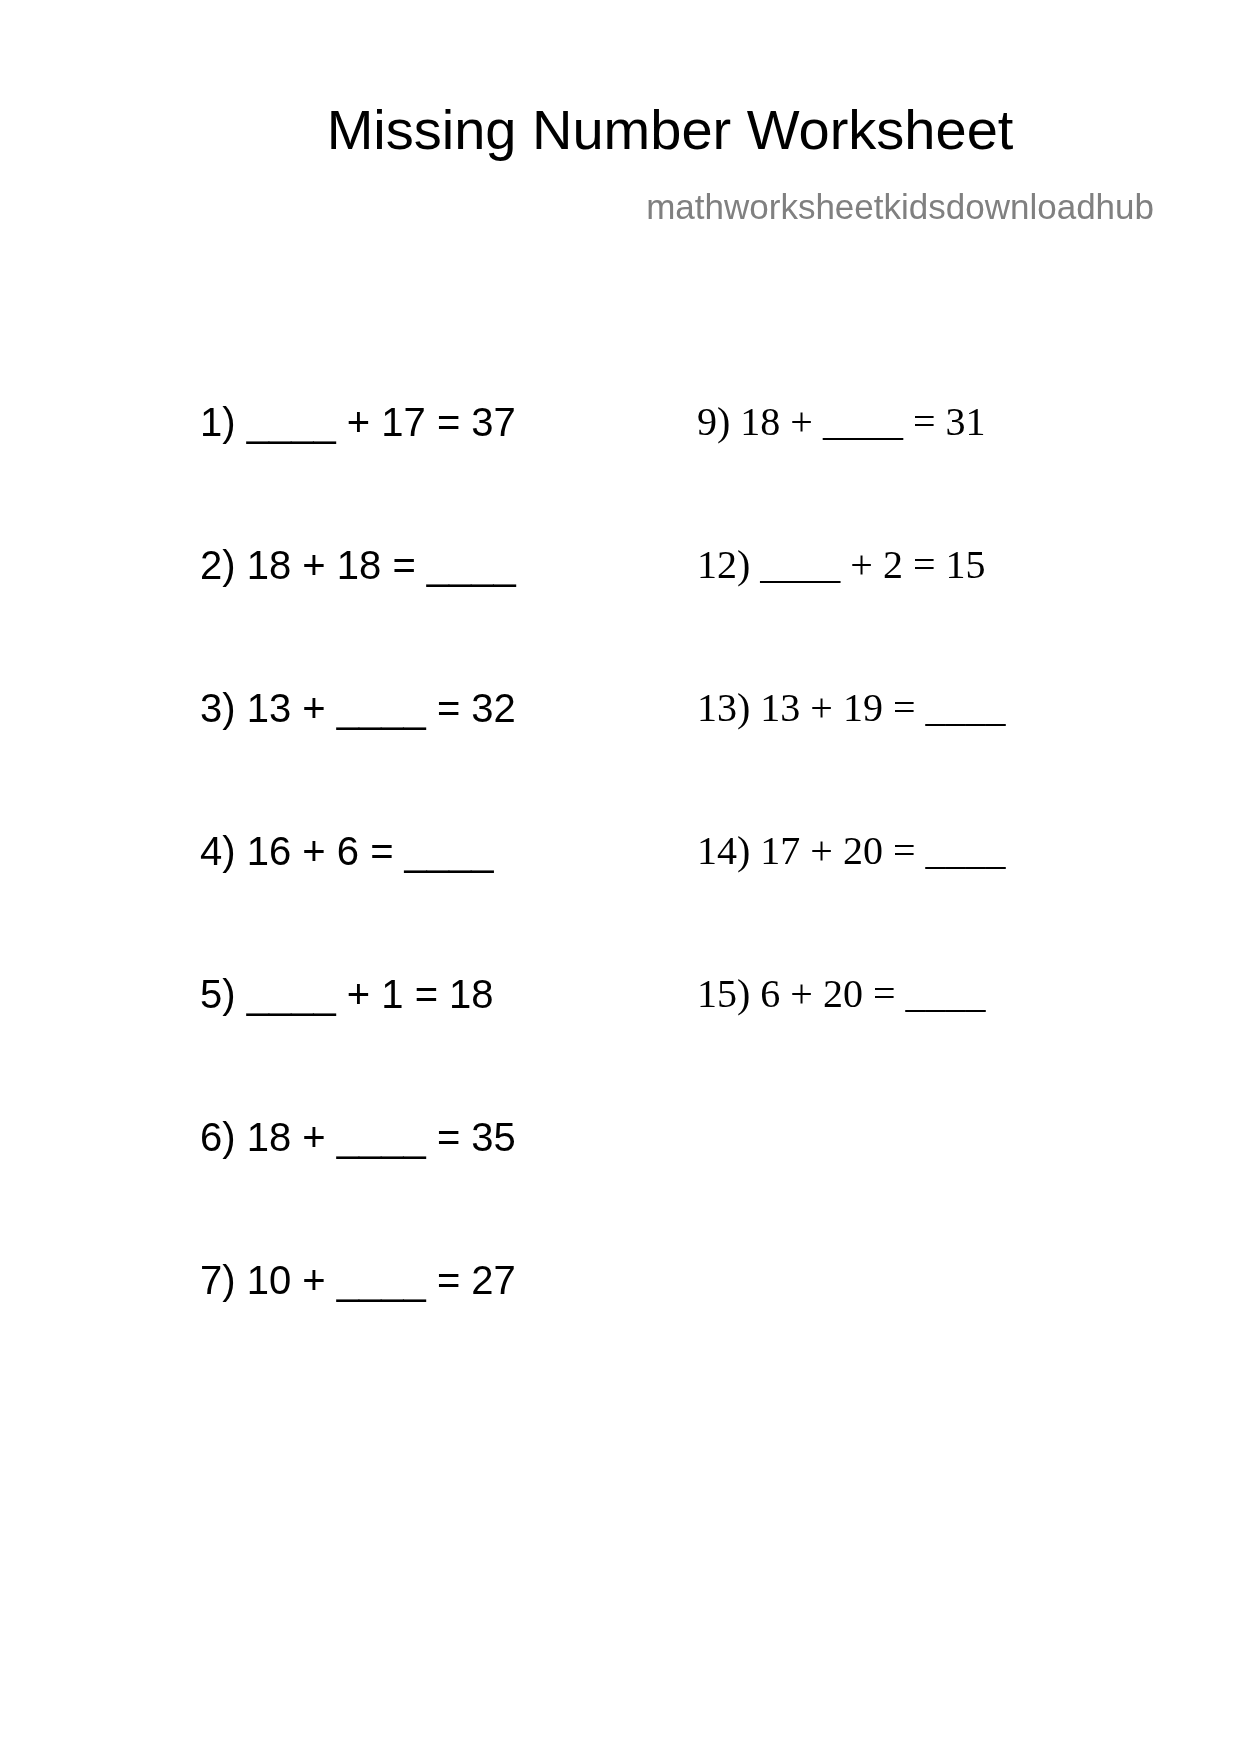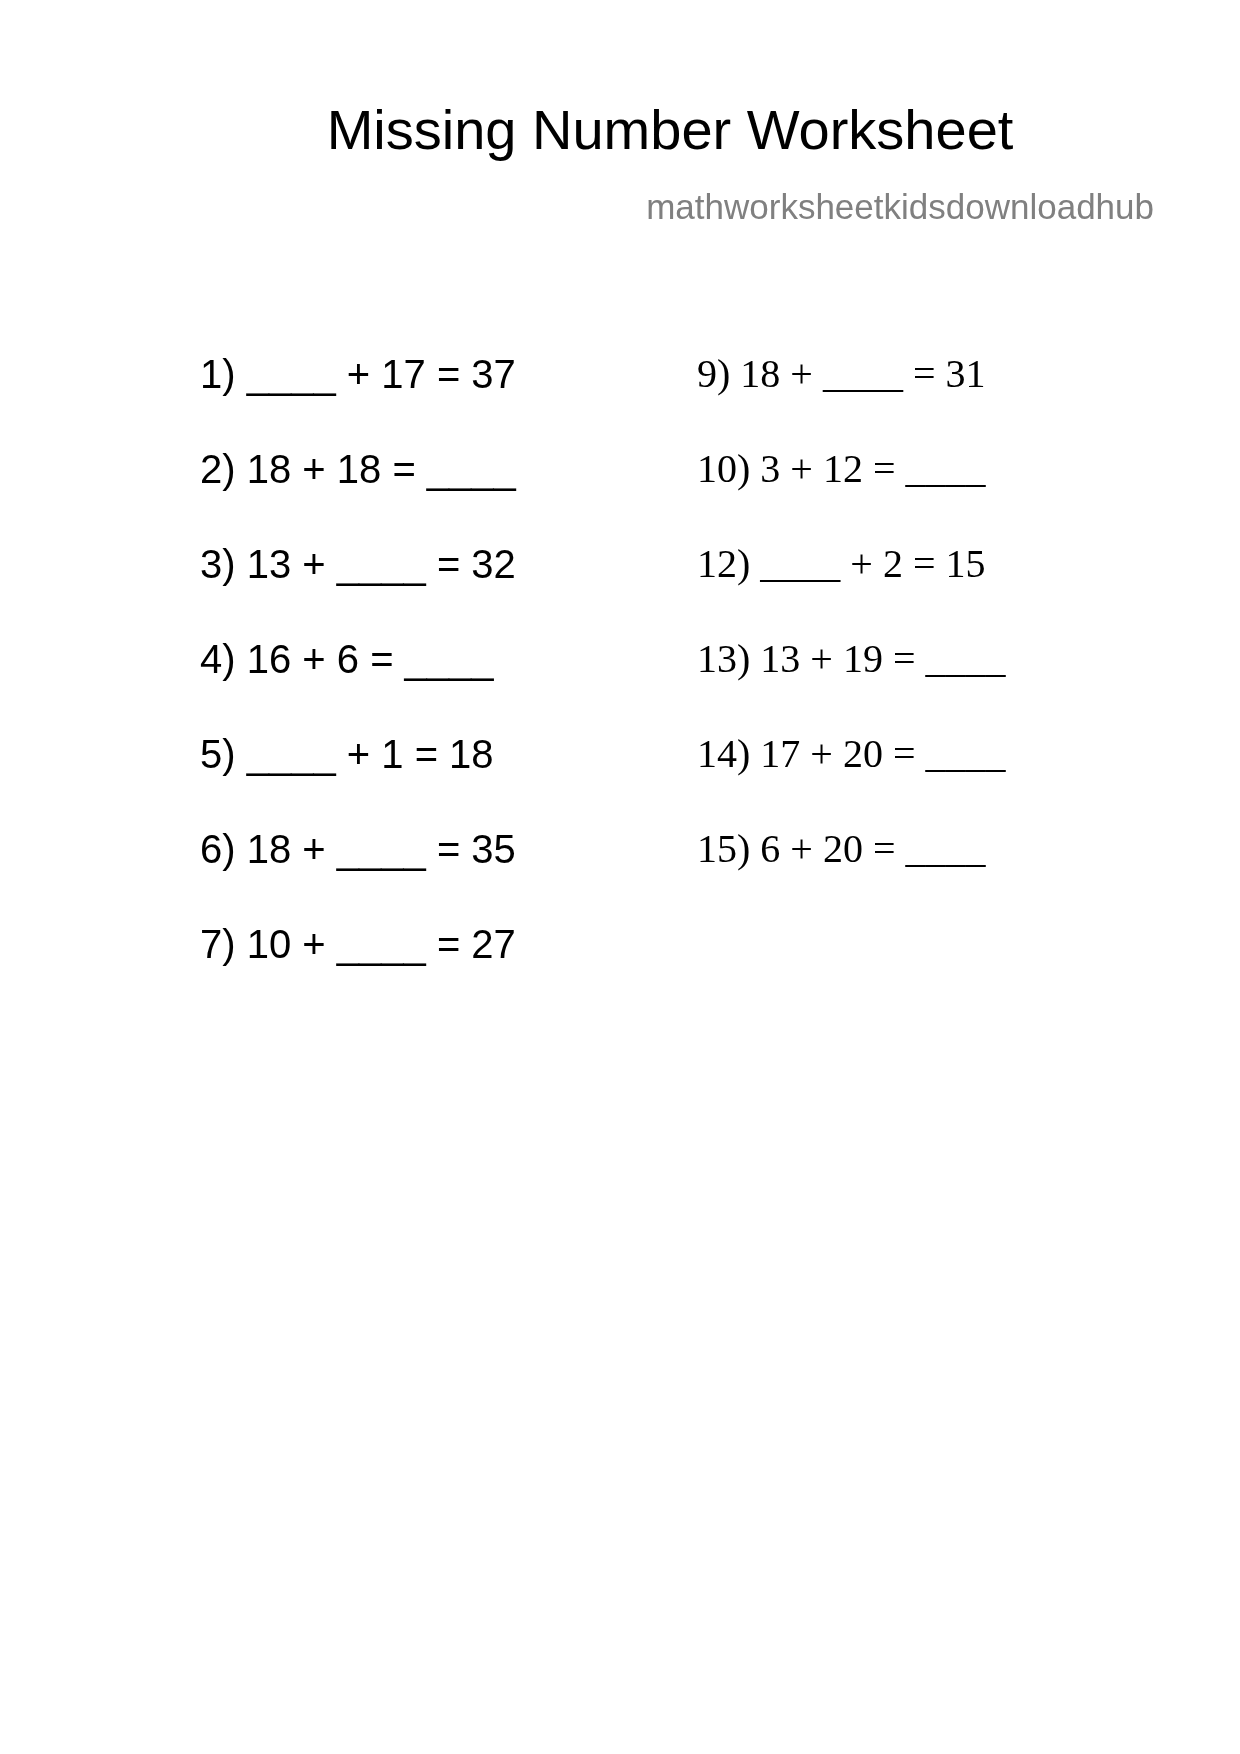--- a/index.html
+++ b/index.html
@@ -38,20 +38,21 @@
       position: absolute;
       top: 346px;
     }
     .col.left { left: 200px; }
     .col.right { left: 697px; font-family: Liberation Serif, serif; }
     .problem {
       height: 95px;
       font-size: 40px;
       line-height: 56px;
       white-space: nowrap;
+      margin-top: 48px;
     }
     .num { }
     .eq { }
   </style>
 </head>
 <body>
 
 <div>
   <div class="title">Missing Number Worksheet</div>
   <div class="subtitle">mathworksheetkidsdownloadhub</div>
@@ -61,19 +62,18 @@
     <div class="problem"><span class="num">2)</span> <span class="eq">18 + 18 = ____</span></div>
     <div class="problem"><span class="num">3)</span> <span class="eq">13 + ____ = 32</span></div>
     <div class="problem"><span class="num">4)</span> <span class="eq">16 + 6 = ____</span></div>
     <div class="problem"><span class="num">5)</span> <span class="eq">____ + 1 = 18</span></div>
     <div class="problem"><span class="num">6)</span> <span class="eq">18 + ____ = 35</span></div>
     <div class="problem"><span class="num">7)</span> <span class="eq">10 + ____ = 27</span></div>
   </div>
 
   <div class="col right">
     <div class="problem"><span class="num">9)</span> <span class="eq">18 + ____ = 31</span></div>
-    <div class="problem"><span class="num">10)</span> <span class="eq">3 + 12 = ____</span></div>
     <div class="problem"><span class="num">12)</span> <span class="eq">____ + 2 = 15</span></div>
     <div class="problem"><span class="num">13)</span> <span class="eq">13 + 19 = ____</span></div>
     <div class="problem"><span class="num">14)</span> <span class="eq">17 + 20 = ____</span></div>
     <div class="problem"><span class="num">15)</span> <span class="eq">6 + 20 = ____</span></div>
   </div>
 </div>
 
 </body></html>

